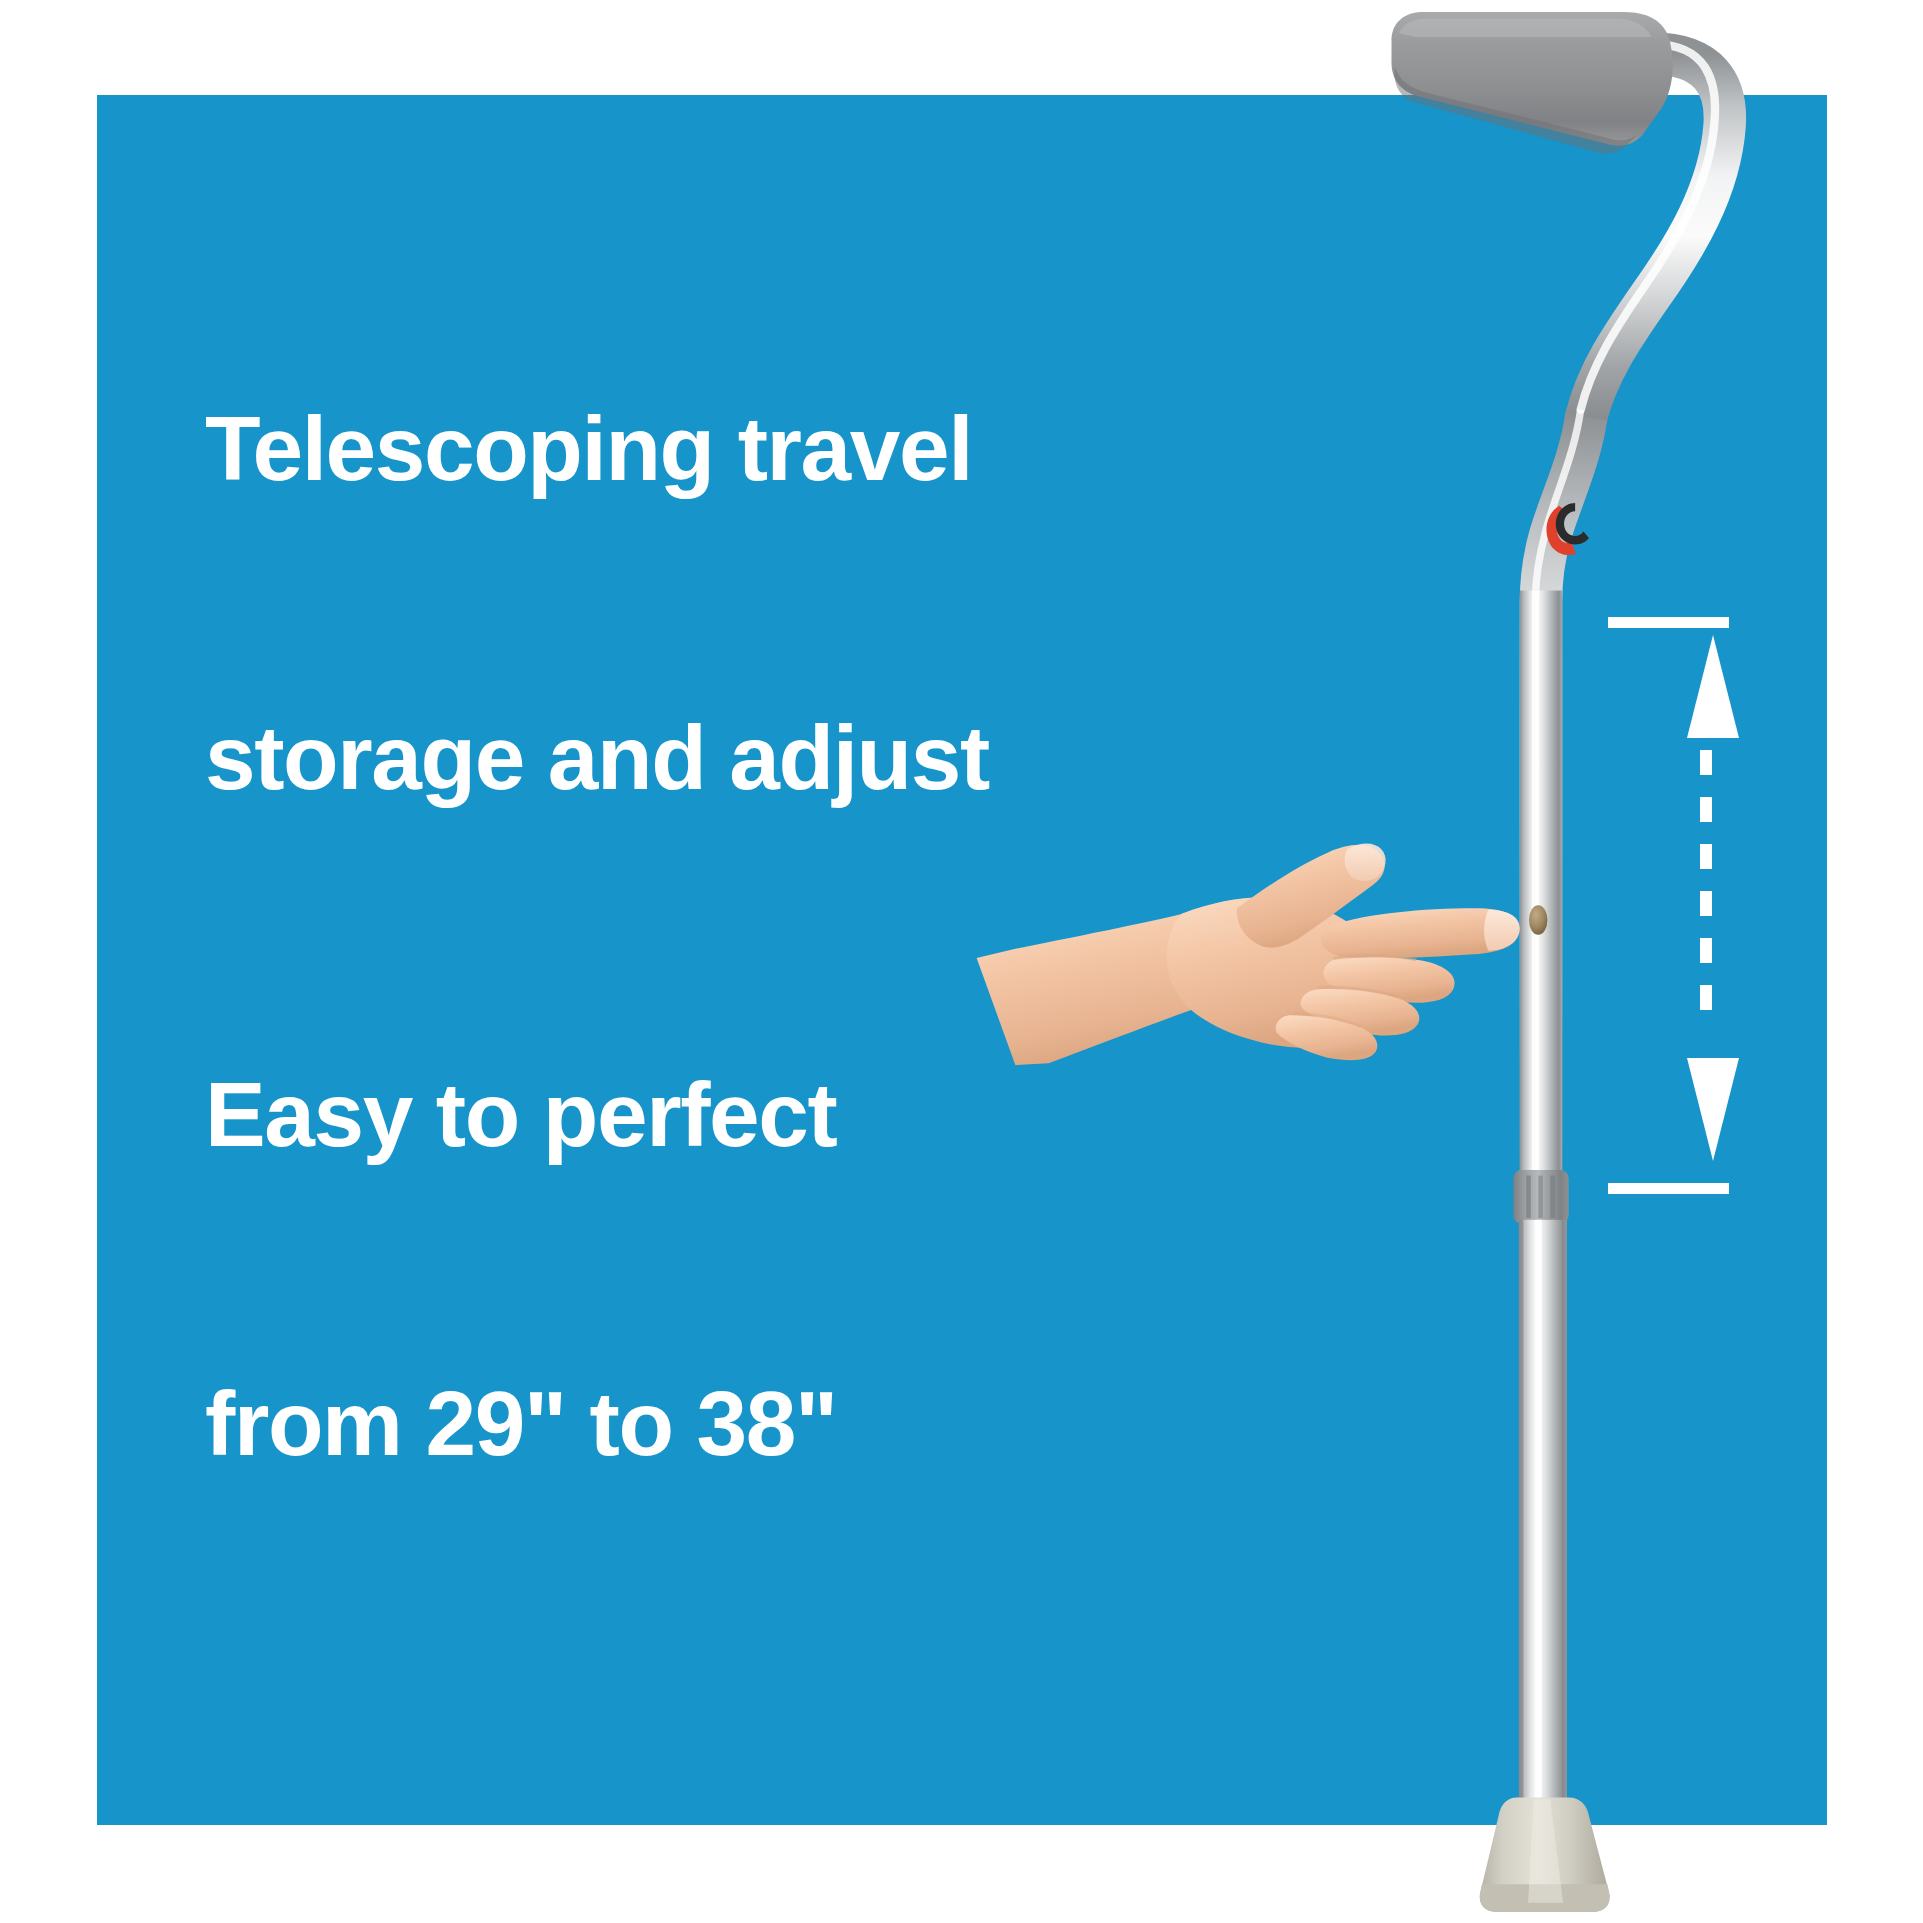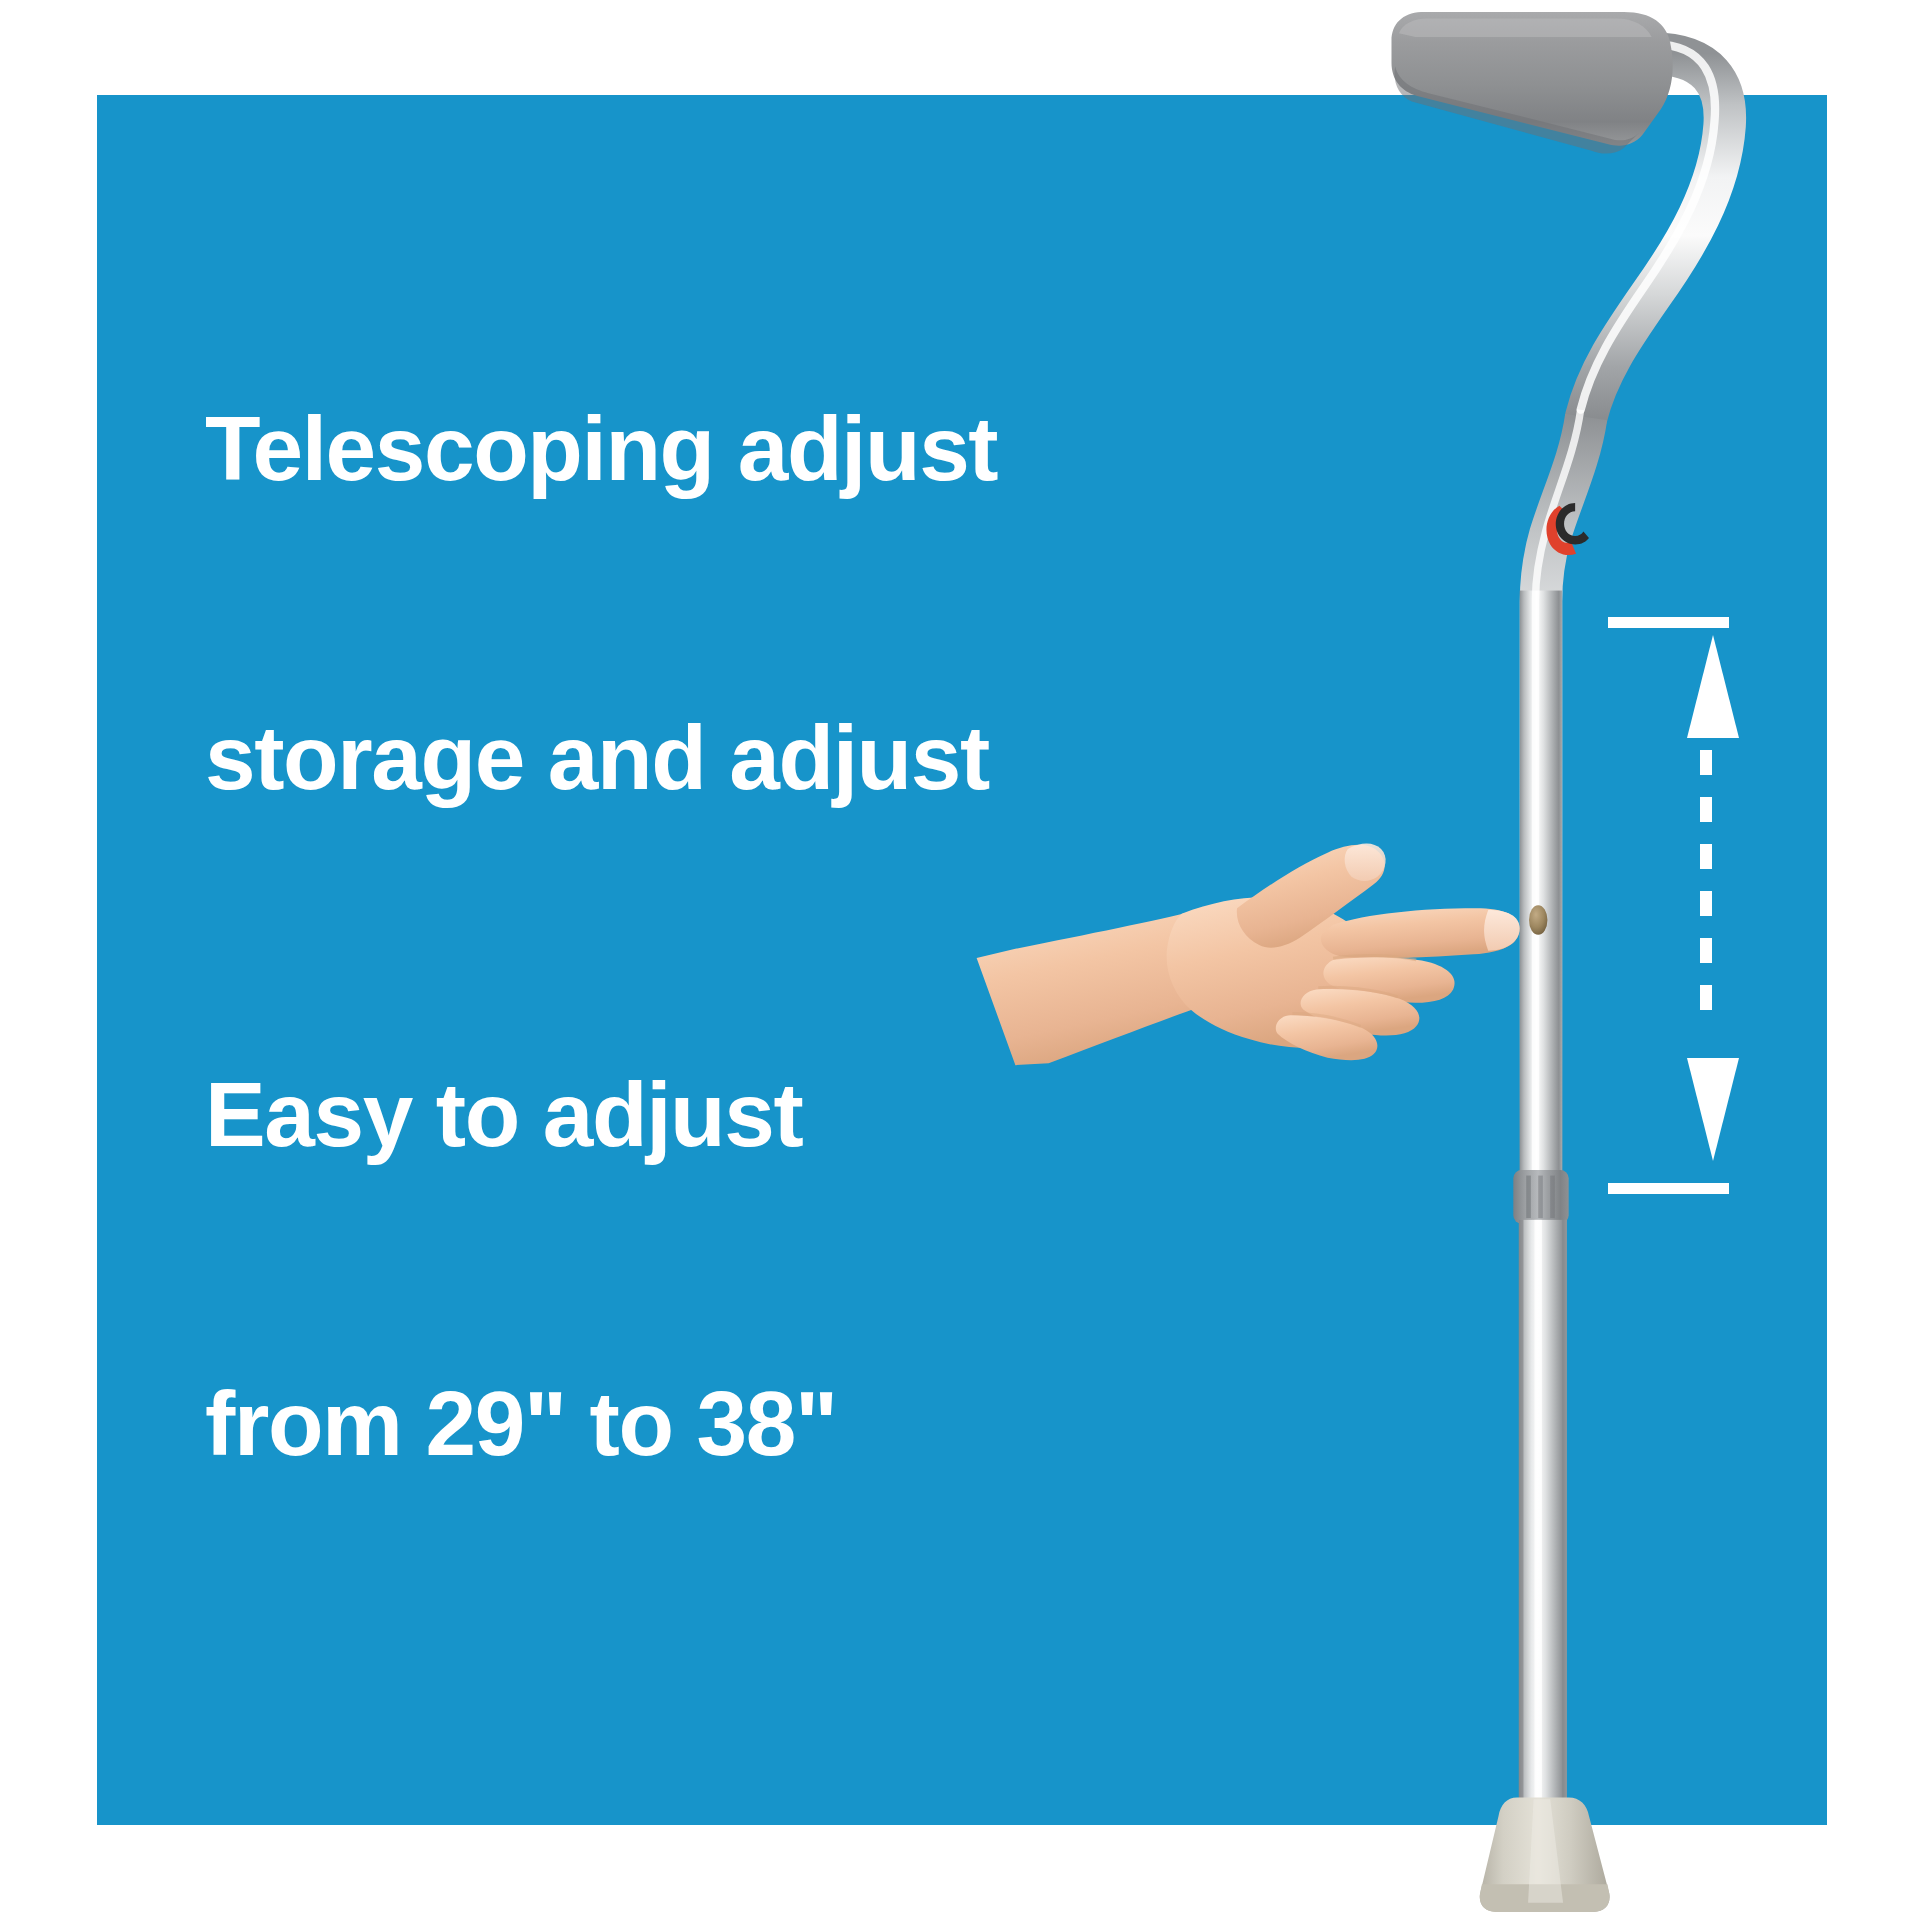--- a/index.html
+++ b/index.html
@@ -351,23 +351,23 @@
         <div class="dash-seg" style="top: 159px; height: 25px; background: rgb(255, 255, 255);"></div>
         <div class="dash-seg" style="top: 206px; height: 25px; background: rgb(255, 255, 255);"></div>
         <div class="dash-seg" style="top: 253px; height: 25px; background: rgb(255, 255, 255);"></div>
         <div class="dash-seg" style="top: 300px; height: 25px; background: rgb(255, 255, 255);"></div>
         <div class="dash-seg" style="top: 347px; height: 25px; background: rgb(255, 255, 255);"></div>
         <div class="dash-seg" style="top: 394px; height: 25px; background: rgb(255, 255, 255);"></div>
       </div>
   </div>
 
   <div class="copy-block" id="headline" style="color: rgb(255, 255, 255);">
-    <span class="copy-line">Telescoping adjust</span>
+    <span class="copy-line">Telescoping travel</span>
     <span class="copy-line">storage and adjust</span>
   </div>
 
   <div class="copy-block" id="subhead" style="color: rgb(255, 255, 255);">
-    <span class="copy-line">Easy to adjust</span>
+    <span class="copy-line">Easy to perfect</span>
     <span class="copy-line">from 29" to 38"</span>
   </div>
 
 </div>
 
 
 </body></html>

